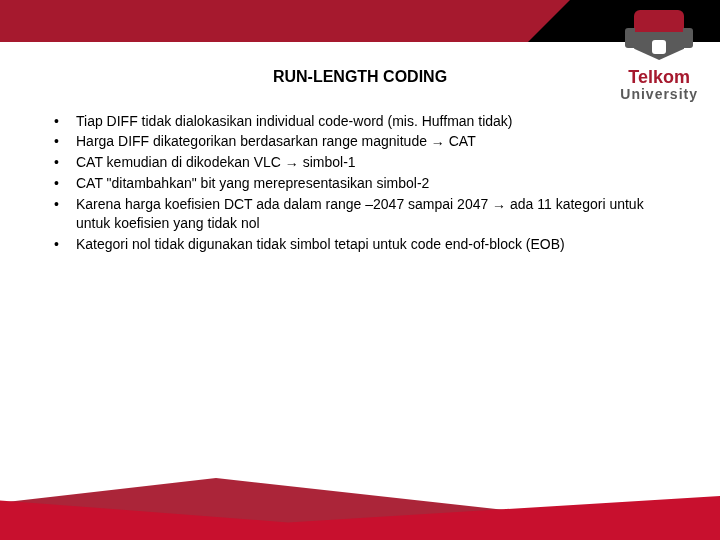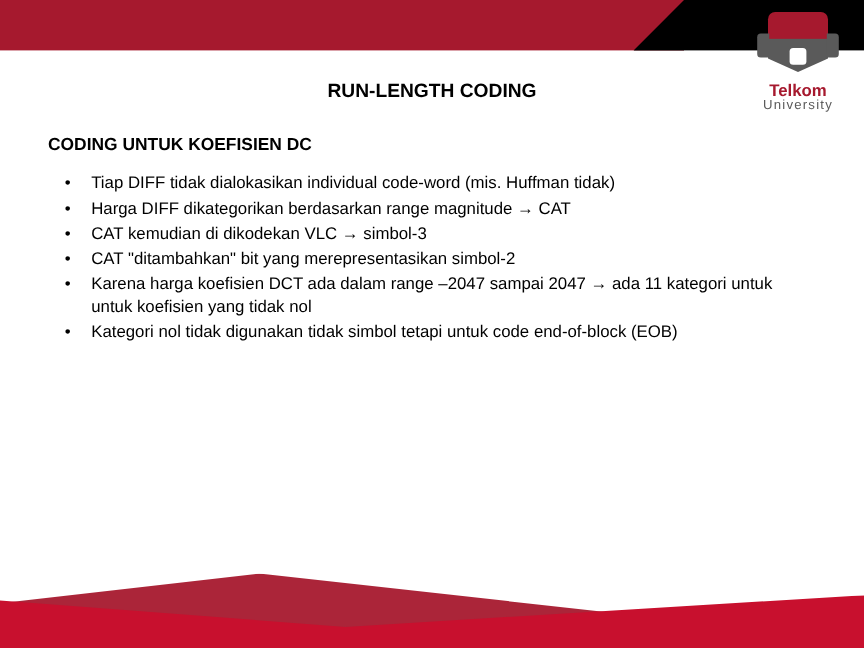--- a/index.html
+++ b/index.html
@@ -63,26 +63,26 @@
     border-radius: 3px;
   }
   .shield-wing-l, .shield-wing-r {
     position: absolute; top: 18px;
     width: 10px; height: 20px;
     background: #5a5a5a;
   }
   .shield-wing-l { left: -1px; border-radius: 3px 0 0 3px; }
   .shield-wing-r { right: -1px; border-radius: 0 3px 3px 0; }
   .logo-text1 {
-    font-size: 14px; font-weight: 700;
+    font-size: 18px; font-weight: 700;
     color: #a6192e;
     line-height: 1;
   }
   .logo-text2 {
-    font-size: 11px; font-weight: 400;
+    font-size: 14px; font-weight: 700;
     color: #5a5a5a;
     letter-spacing: 1px;
   }
   .content {
     position: absolute;
     top: 60px; left: 40px; right: 40px;
     font-size: 14px;
     line-height: 1.35;
   }
   .title {
@@ -133,34 +133,33 @@
     <div class="shield-wing-r"></div>
   </div>
   <div class="logo-text1">Telkom</div>
   <div class="logo-text2">University</div>
 </div>
 
 <div class="content">
   <div class="title">RUN-LENGTH CODING</div>
 
 
-  <div class="subhead">CODING UNTUK KOEFISIEN DC</div>
 
   <div class="bullets">
     <div class="row">
         <div class="dot">•</div>
         <div class="txt">Tiap DIFF tidak dialokasikan individual code-word (mis. Huffman tidak)</div>
       </div>
     <div class="row">
         <div class="dot">•</div>
         <div class="txt">Harga DIFF dikategorikan berdasarkan range magnitude → CAT</div>
       </div>
     <div class="row">
         <div class="dot">•</div>
-        <div class="txt">CAT kemudian di dikodekan VLC → simbol-3</div>
+        <div class="txt">CAT kemudian di dikodekan VLC → simbol-1</div>
       </div>
     <div class="row">
         <div class="dot">•</div>
         <div class="txt">CAT "ditambahkan" bit yang merepresentasikan simbol-2</div>
       </div>
     <div class="row">
         <div class="dot">•</div>
         <div class="txt">Karena harga koefisien DCT ada dalam range –2047 sampai 2047
 → ada 11 kategori untuk untuk koefisien yang tidak nol</div>
       </div>

